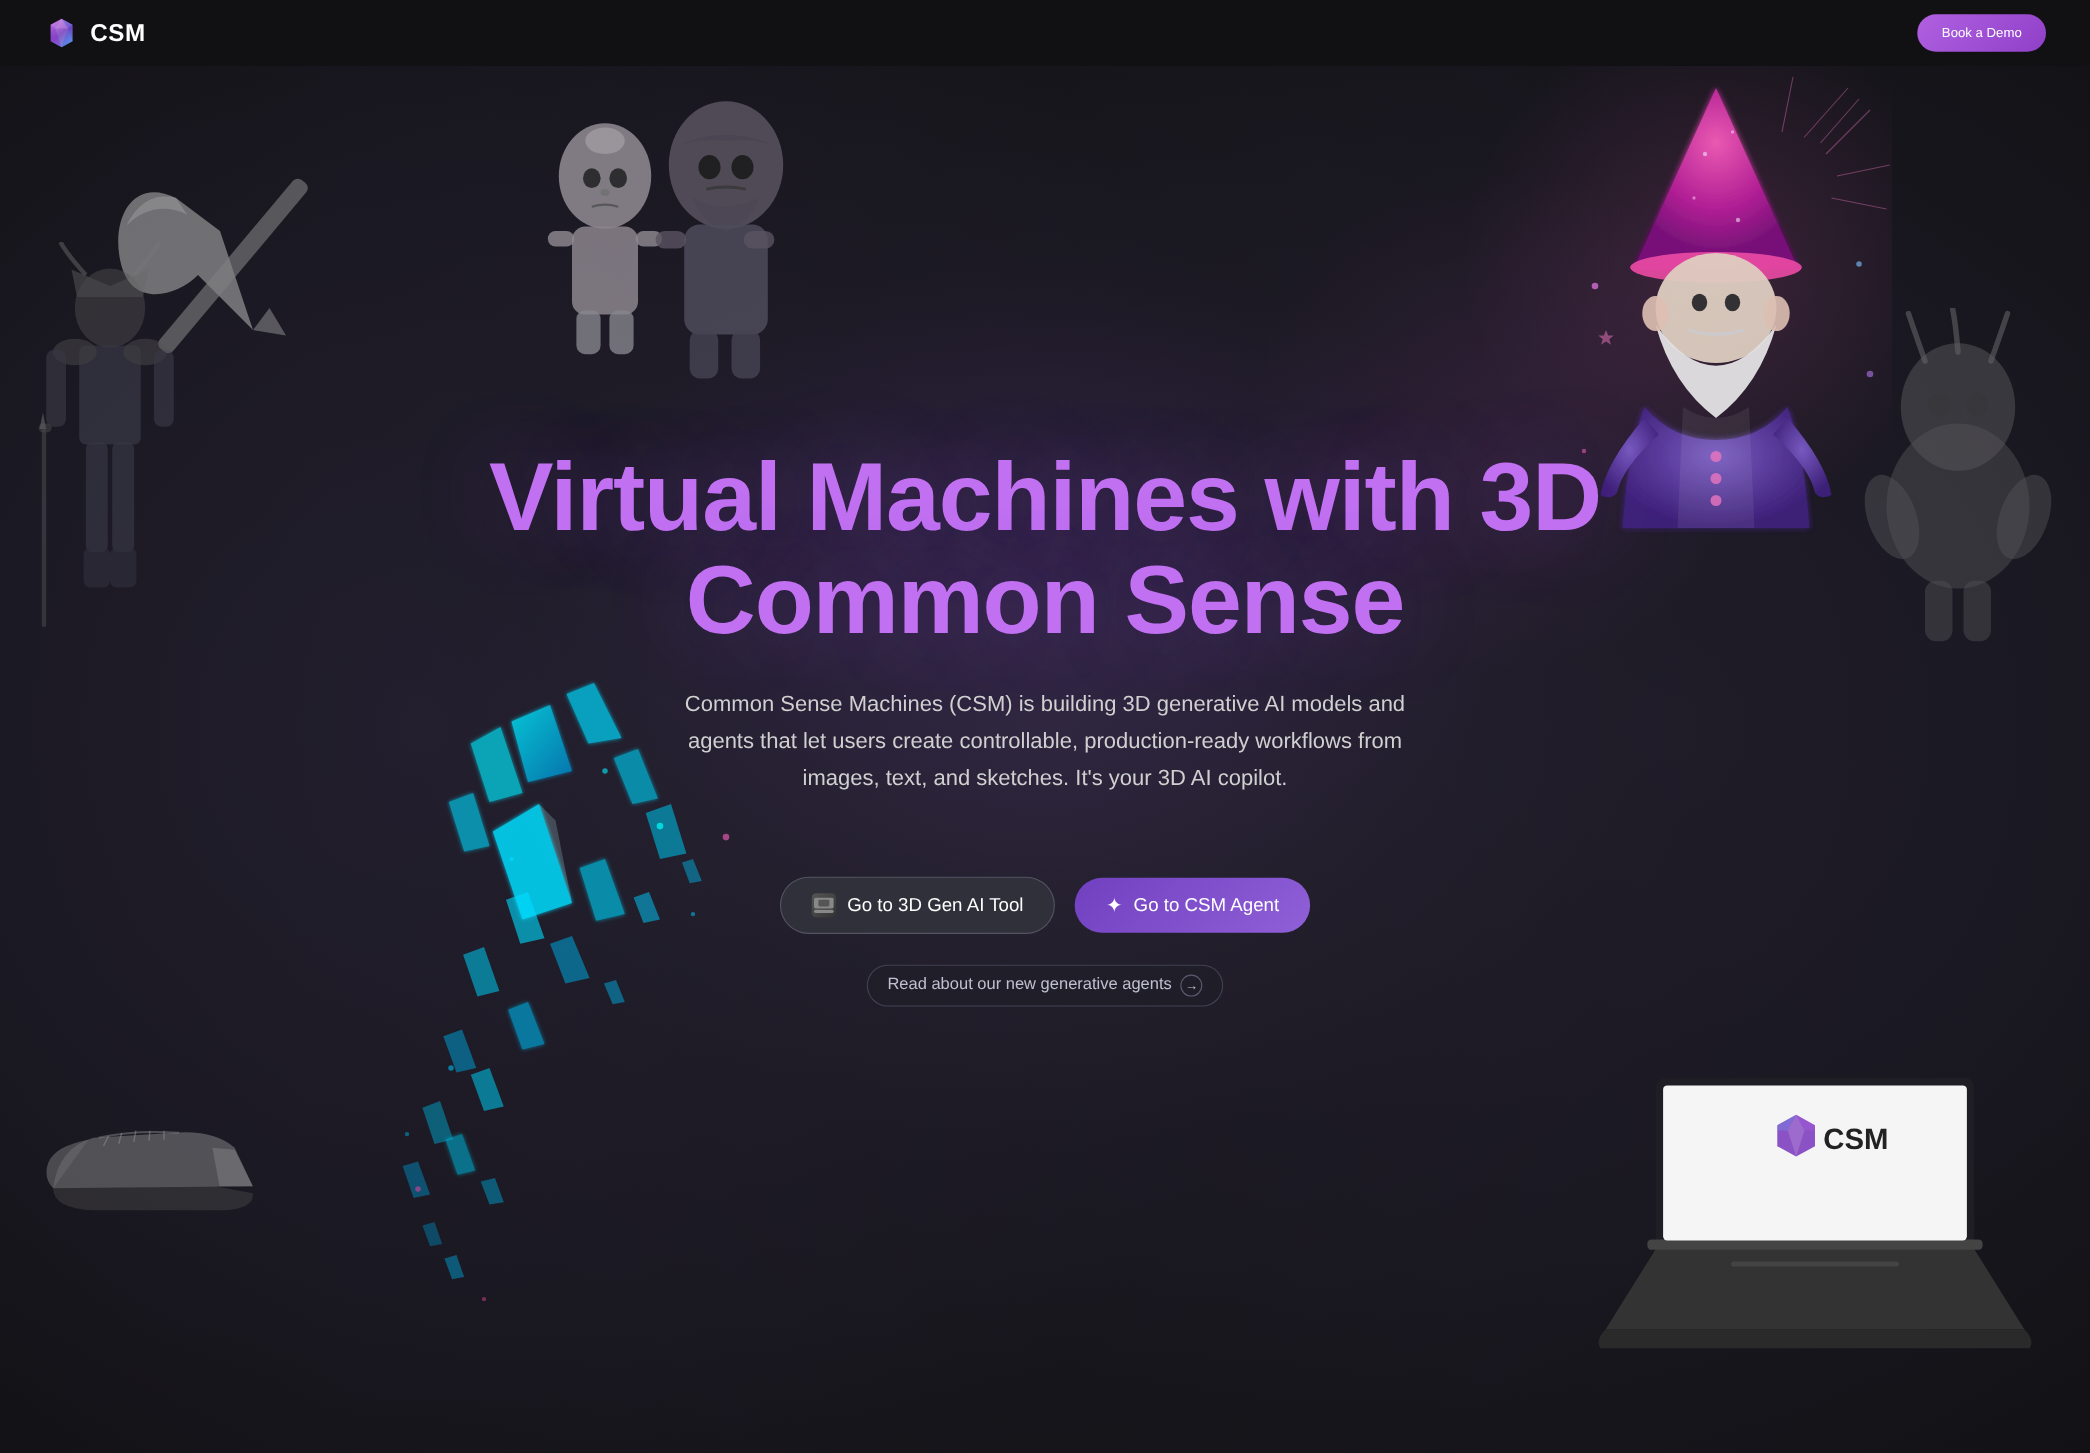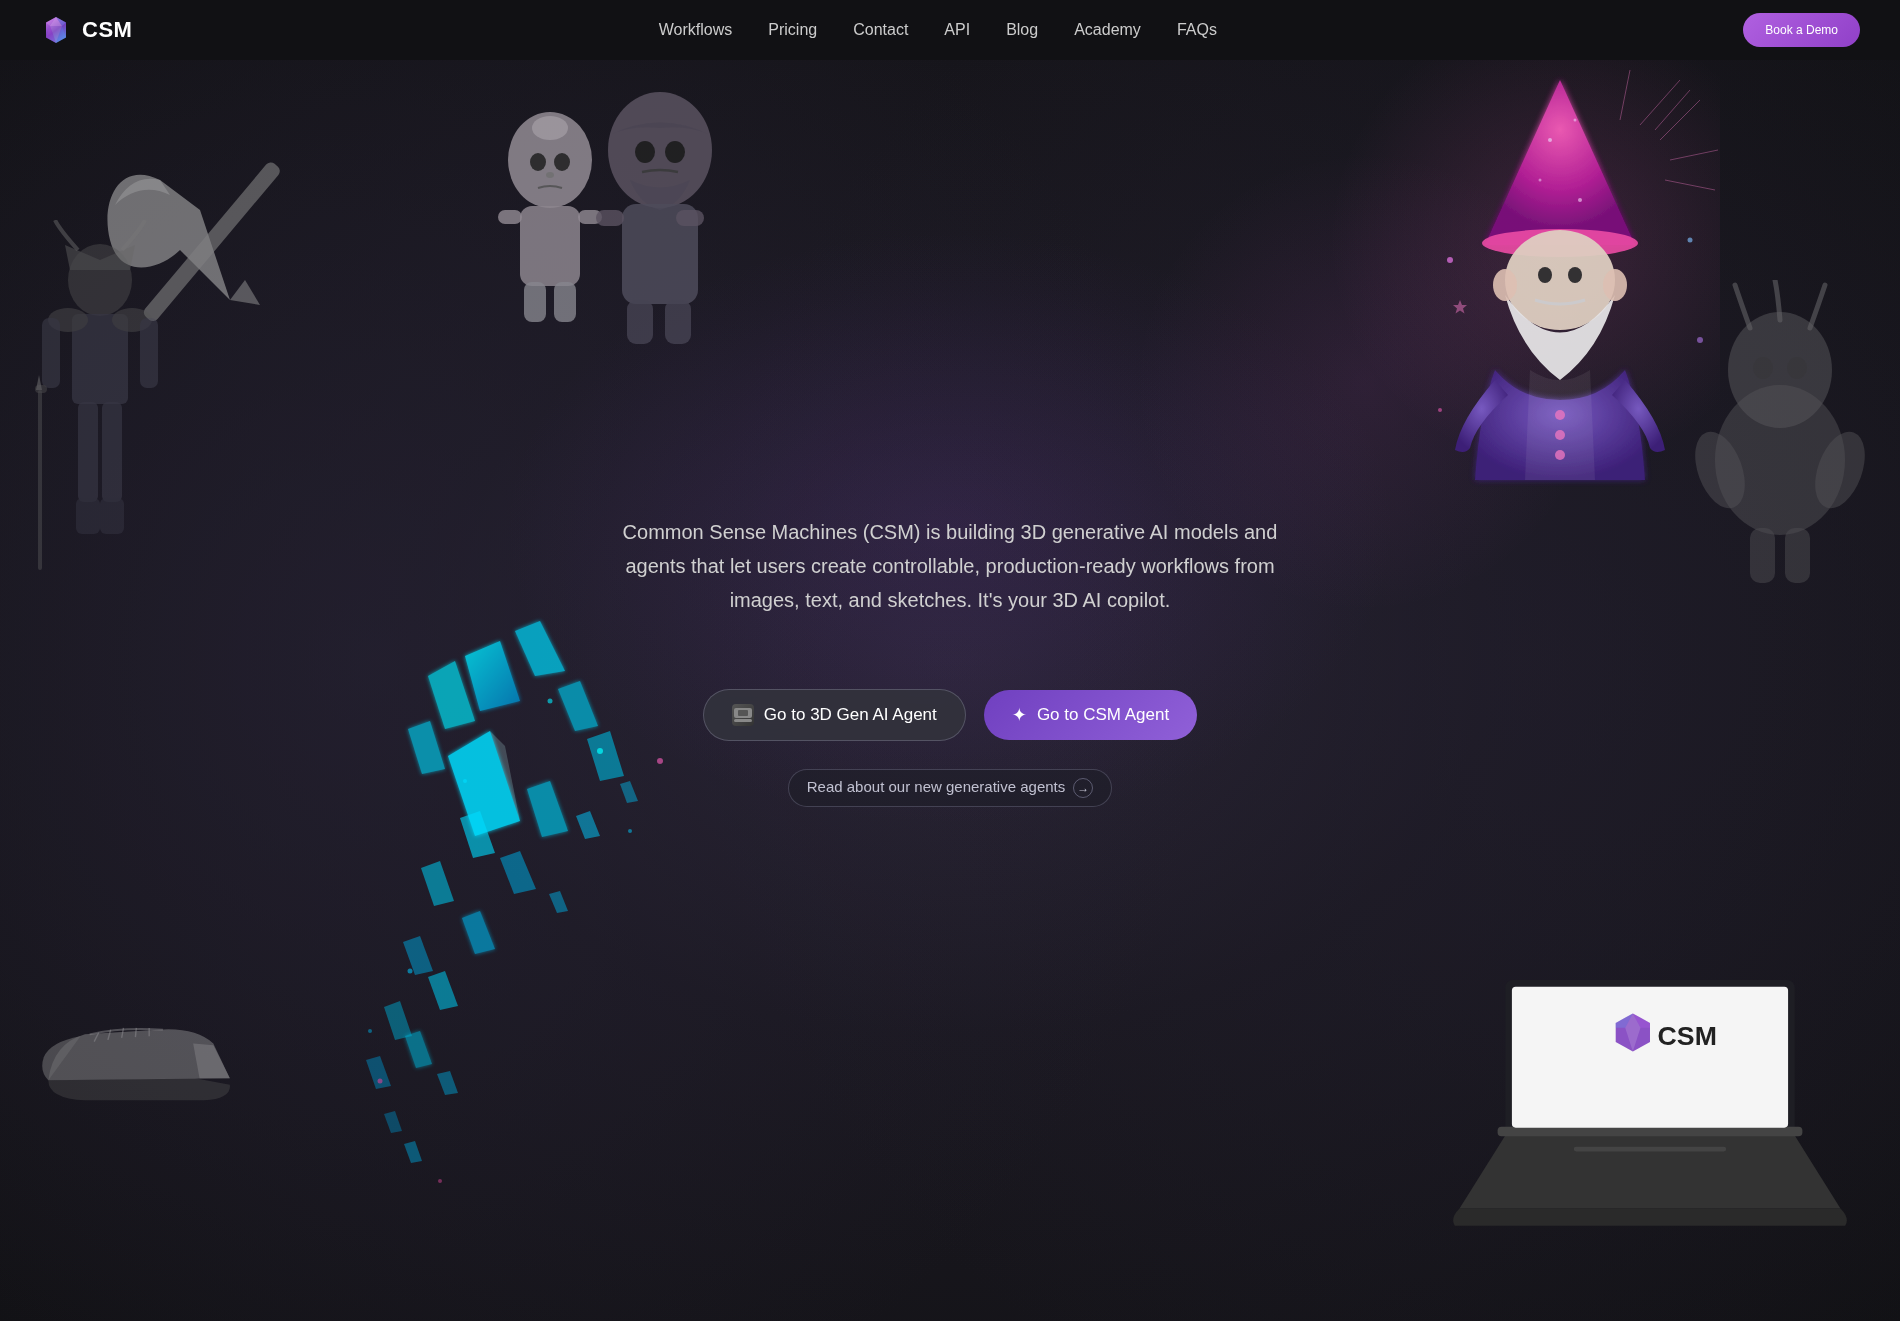--- a/index.html
+++ b/index.html
@@ -308,29 +308,20 @@
         <linearGradient id="logoGrad" x1="6" y1="3" x2="26" y2="29" gradientUnits="userSpaceOnUse">
           <stop offset="0%" stop-color="#e080ff"></stop>
           <stop offset="50%" stop-color="#8040d0"></stop>
           <stop offset="100%" stop-color="#60aaff"></stop>
         </linearGradient>
       </defs>
     </svg>
     <span class="logo-text">CSM</span>
   </a>
 
-  <ul class="nav-links">
-    <li><a href="#">Workflows</a></li>
-    <li><a href="#">Pricing</a></li>
-    <li><a href="#">Contact</a></li>
-    <li><a href="#">API</a></li>
-    <li><a href="#">Blog</a></li>
-    <li><a href="#">Academy</a></li>
-    <li><a href="#">FAQs</a></li>
-  </ul>
 
   <button class="book-demo-btn">Book a Demo</button>
 </nav>
 
 <section class="hero">
 
   <div style="position:absolute;inset:0;pointer-events:none;">
     <div style="position:absolute;left:50%;top:40%;transform:translate(-50%,-50%);width:900px;height:600px;background:radial-gradient(ellipse,rgba(100,50,160,0.18) 0%,transparent 70%);"></div>
     <div style="position:absolute;right:15%;top:10%;width:500px;height:500px;background:radial-gradient(ellipse,rgba(200,80,200,0.1) 0%,transparent 65%);"></div>
   </div>
@@ -614,34 +605,35 @@
       <polygon points="210,65 192,55 200,70 210,70" fill="rgba(200,100,255,0.2)"></polygon>
 
       <text x="218" y="88" font-family="Arial,sans-serif" font-size="28" font-weight="bold" fill="#222">CSM</text>
 
       <rect x="130" y="195" width="160" height="5" rx="2.5" fill="#555" opacity="0.5"></rect>
     </svg>
   </div>
 
   <div class="hero-content">
 
+    <h1 class="hero-title">Virtual Machines with 3D Common Sense</h1>
 
     <p class="hero-subtitle">Common Sense Machines (CSM) is building 3D generative AI models and agents that let users create controllable, production-ready workflows from images, text, and sketches. It's your 3D AI copilot.</p>
 
     <div class="hero-buttons">
 
       <button class="btn-3d-tool">
         <span class="btn-3d-tool-icon">
           <svg width="18" height="14" viewBox="0 0 18 14" fill="none">
             <rect x="0" y="0" width="18" height="10" rx="2" fill="#888"></rect>
             <rect x="0" y="11" width="18" height="3" rx="1.5" fill="#888"></rect>
             <rect x="4" y="2" width="10" height="6" rx="1" fill="#555"></rect>
           </svg>
         </span>
-        <span>Go to 3D Gen AI Agent</span>
+        <span>Go to 3D Gen AI Tool</span>
       </button>
 
       <button class="btn-csm-agent">
         <span class="sparkle-icon">✦</span>
         <span>Go to CSM Agent</span>
       </button>
 
     </div>
 
     <a href="#" class="hero-link">

